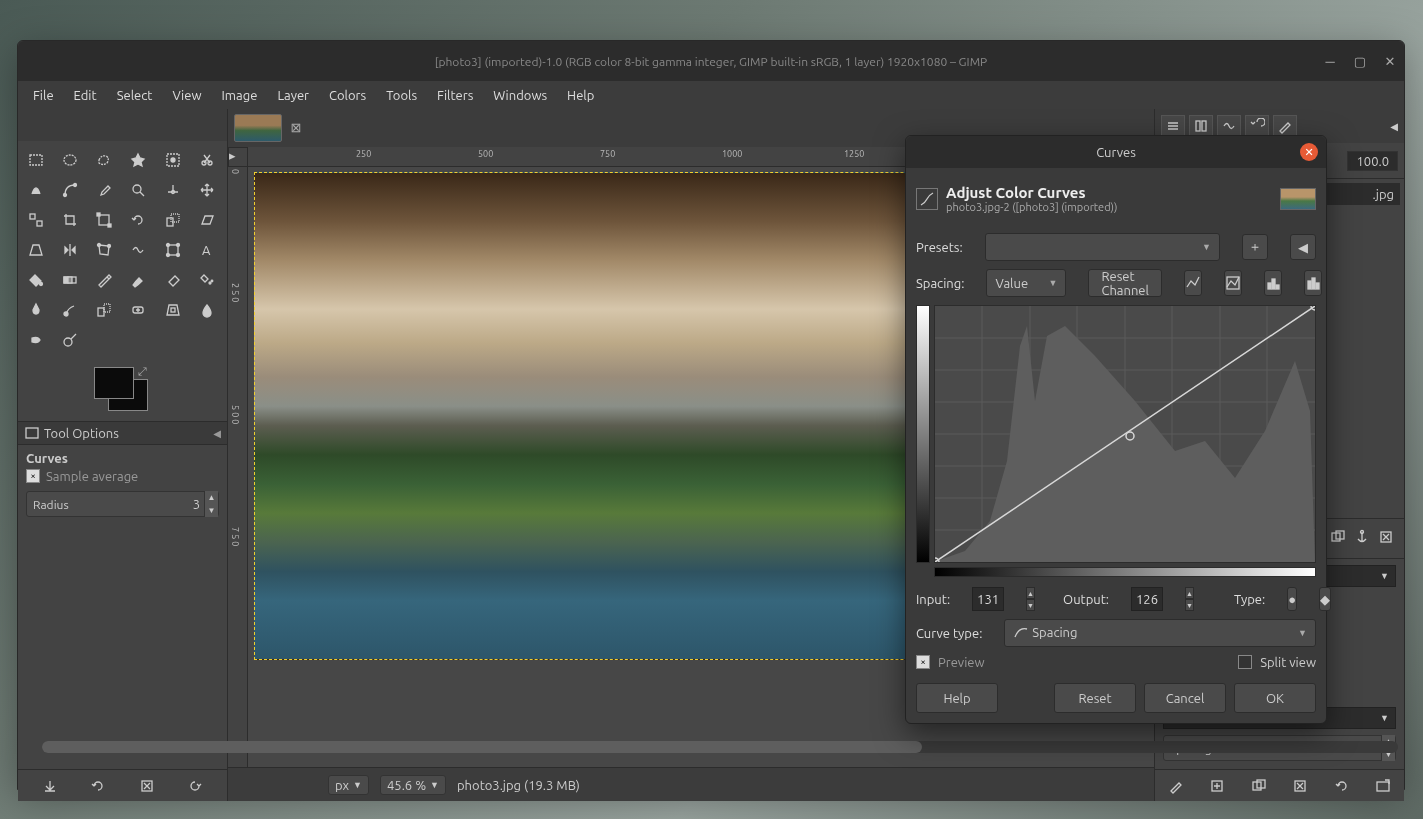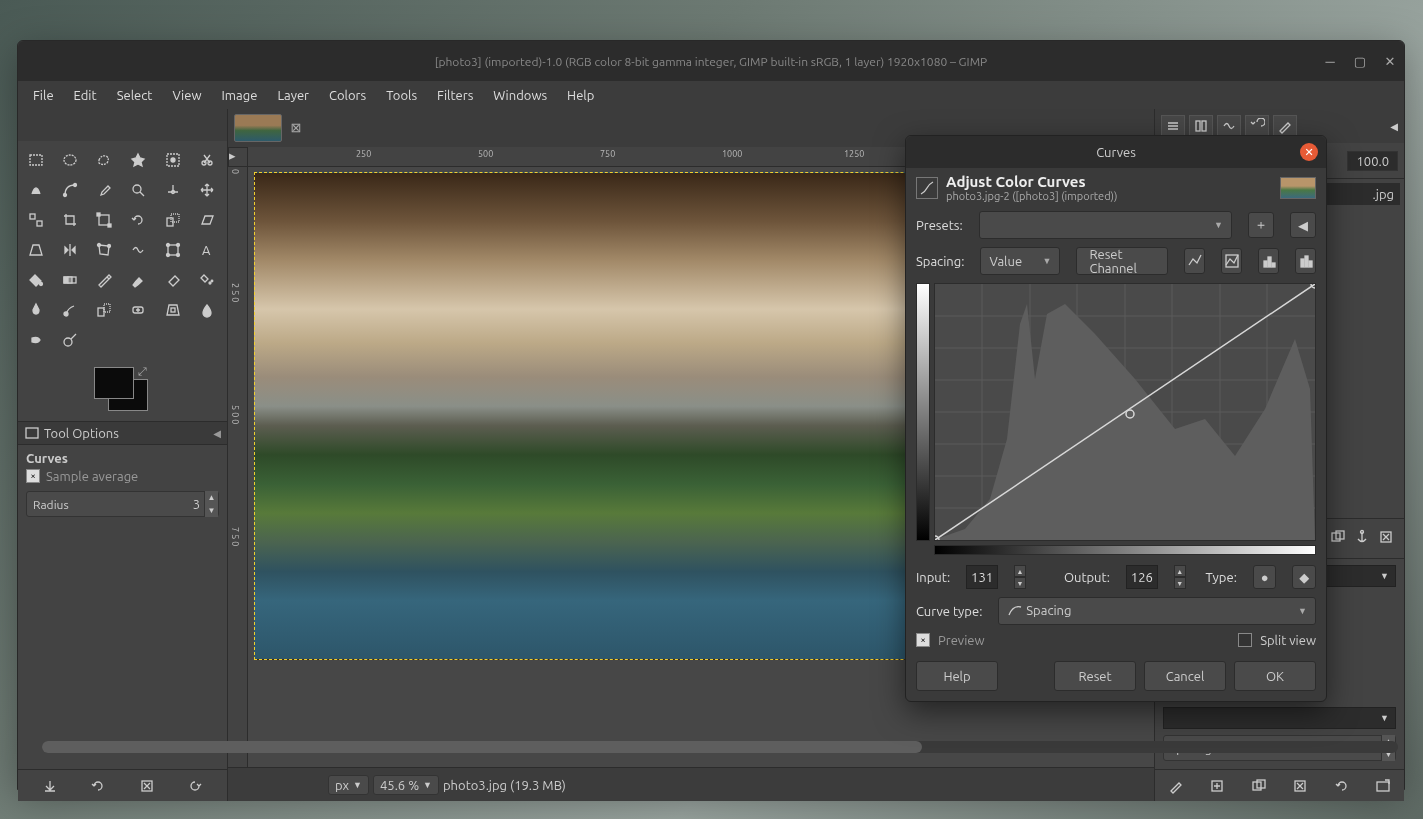--- a/index.html
+++ b/index.html
@@ -41,43 +41,43 @@
 .canvaswrap{flex:1;display:flex;position:relative}
 .ruler-v{width:20px;background:#434343;border-right:1px solid #2c2c2c;position:relative}
 .ruler-v .tick{position:absolute;font-size:9px;color:#bbb;left:2px;writing-mode:vertical-rl}
 .canvas{flex:1;background:#474747;position:relative;overflow:hidden}
 .imgarea{position:absolute;left:6px;top:5px;right:5px;height:488px;background:
  linear-gradient(to bottom,
   #3a2818 0%,#6e553b 10%,#a28968 18%,#d6c6ab 28%,#bca987 35%,#9a8c7a 42%,
   #8a8f88 48%,#5c5d50 52%,#2e4a28 58%,#3a6136 64%,#587a3a 70%,
   #4b6450 76%,#2f5260 82%,#36667c 88%,#2d566a 100%);
  border:1px dashed #f0d030}
-.statusbar{height:34px;background:#3c3c3c;border-top:1px solid #2c2c2c;display:flex;align-items:center;padding-left:100px;gap:4px}
+.statusbar{height:34px;background:#3c3c3c;border-top:1px solid #2c2c2c;display:flex;align-items:center;padding-left:100px;gap:11px}
 .sel{background:#4a4a4a;border:1px solid #333;padding:2px 6px;border-radius:3px;display:flex;align-items:center;gap:4px}
 .sel .dn{font-size:9px}
 .scrolltrack{position:absolute;left:24px;right:6px;bottom:36px;height:12px;background:#3a3a3a;border-radius:6px}
 .scrollthumb{position:absolute;left:0;width:880px;height:12px;background:#5e5e5e;border-radius:6px}
 .right{width:250px;background:#434343;border-left:1px solid #2c2c2c;display:flex;flex-direction:column}
 .rtop{height:34px;display:flex;align-items:center;padding:0 6px;gap:4px;background:#3c3c3c}
 .rtop .ic{width:24px;height:22px;border:1px solid #555;background:#474747;display:flex;align-items:center;justify-content:center}
 .navrow{height:36px;display:flex;align-items:center;padding:0 6px;gap:8px;border-bottom:1px solid #2c2c2c}
 .navrow .nb{width:18px;height:18px;background:#4a4a4a;border:1px solid #333}
 .navrow .nv{background:#2c2c2c;border:1px solid #333;padding:2px 8px;margin-left:auto}
 .layarea{flex:1;padding:4px}
 
 
 .dlg{position:absolute;left:905px;top:135px;width:422px;background:#3a3a3a;border:1px solid #222;border-radius:6px;box-shadow:0 10px 30px rgba(0,0,0,.5)}
 .dlg .dtb{height:32px;background:#2c2c2c;border-radius:6px 6px 0 0;display:flex;align-items:center;justify-content:center;position:relative}
 .dlg .dtb .cls{position:absolute;right:8px;width:18px;height:18px;border-radius:50%;background:#e85b36;color:#fff;font-size:11px;display:flex;align-items:center;justify-content:center}
-.dlg .hdr{display:flex;align-items:center;padding:5px 10px;gap:8px}
+.dlg .hdr{display:flex;align-items:center;padding:16px 10px;gap:8px}
 .dlg .hico{width:22px;height:22px;border:1px solid #777;display:flex;align-items:center;justify-content:center}
 .dlg .htxt .t1{font-size:15px;font-weight:600;color:#eee}
 .dlg .htxt .t2{font-size:11px;color:#aaa}
 .dlg .hthumb{width:36px;height:22px;margin-left:auto;background:linear-gradient(#b8956a 40%,#4a7845 60%,#3c6a7d);border:1px solid #666}
-.dlg .row{display:flex;align-items:center;padding:4px 10px;gap:16px}
+.dlg .row{display:flex;align-items:center;padding:4px 10px;gap:22px}
 .dlg .lab{font-size:13px;color:#ddd}
 .dlg .combo{flex:1;height:28px;background:#4a4a4a;border:1px solid #2c2c2c;border-radius:3px;display:flex;align-items:center;padding:0 8px;justify-content:space-between}
 .dlg .combo .dn{font-size:9px;color:#aaa}
 .dlg .ibtn{width:26px;height:26px;background:#4a4a4a;border:1px solid #2c2c2c;border-radius:3px;display:flex;align-items:center;justify-content:center}
 .dlg .btn{height:28px;padding:0 12px;background:#4a4a4a;border:1px solid #2c2c2c;border-radius:3px;display:flex;align-items:center}
 .curvearea{margin:4px 10px;display:flex;gap:4px}
 .vgrad{width:14px;height:258px;background:linear-gradient(to bottom,#fff,#000);border:1px solid #2c2c2c}
 .curvebox{flex:1;height:258px;background:#4a4a4a;border:1px solid #2c2c2c;position:relative}
 .curvebox svg{position:absolute;inset:0}
 .hgrad{margin:2px 10px 6px 28px;height:10px;background:linear-gradient(to right,#000,#fff);border:1px solid #2c2c2c}
@@ -634,27 +634,27 @@
   </div>
  </div>
  <div class="hgrad"></div>
  <div class="row">
   <span class="lab">Input:</span>
   <input class="numin" value="131" style="">
   <div class="spincol">
         <div>▲</div>
         <div>▼</div>
       </div>
-  <span class="lab" style="margin-left:22px">Output:</span>
+  <span class="lab" style="margin-left:6px">Output:</span>
   <input class="numin" value="126" style="">
   <div class="spincol">
         <div>▲</div>
         <div>▼</div>
       </div>
-  <span class="lab" style="margin-left:4px">Type:</span>
+  <span class="lab" style="margin-left:18px">Type:</span>
   <div class="typeb">●</div>
   <div class="typeb">◆</div>
  </div>
  <div class="row">
   <span class="lab">Curve type:</span>
   <div class="combo">
    <span><svg class="ico" style="vertical-align:middle">
             <path d="M2 12 Q6 2 14 4"></path>
           </svg> <span>Spacing</span></span>
    <span class="dn">▼</span>

